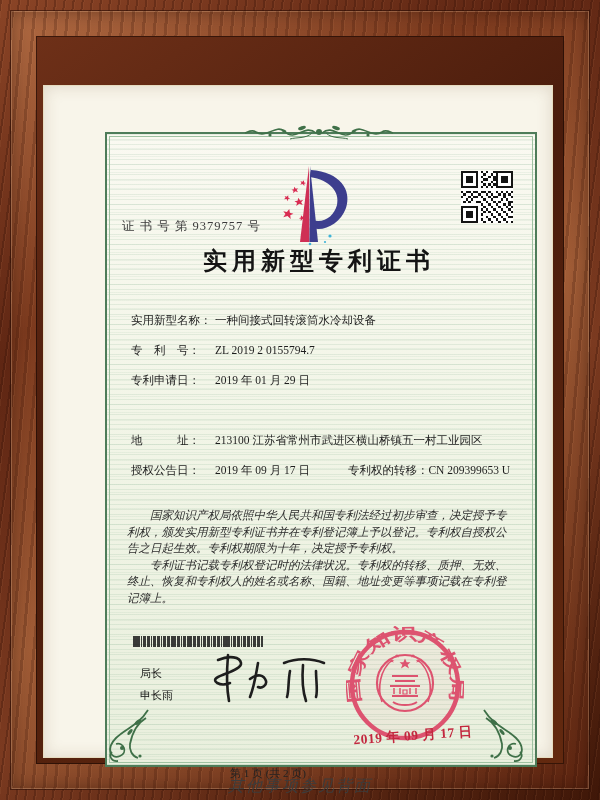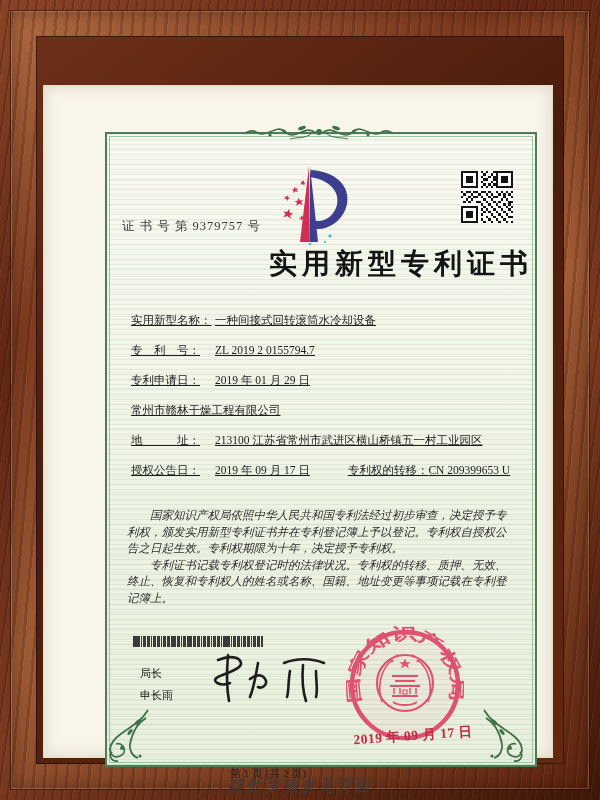--- a/index.html
+++ b/index.html
@@ -32,25 +32,25 @@
       repeating-linear-gradient(0deg,rgba(120,170,135,.10) 0 1px,transparent 1px 8px),
       linear-gradient(180deg,#faf9f1 0%,#f2f5e7 45%,#e9efdd 100%);}
   .cert-border::after{content:"";position:absolute;inset:2px;border:1px solid #9fc2a2;pointer-events:none;}
 
   .orn{position:absolute;pointer-events:none;}
   .orn.flip{transform:scaleX(-1);}
 
   
   .abs{position:absolute;}
   .cert-no{left:78px;top:132px;font-size:12.5px;color:#3a3a3a;letter-spacing:1px;}
-  .title{left:61px;top:159px;width:428px;text-align:right;
-         font-size:28px;font-weight:700;color:#141414;letter-spacing:5px;}
+  .title{left:61px;top:159px;width:428px;text-align:center;
+         font-size:24px;font-weight:700;color:#141414;letter-spacing:5px;}
 
   .fields{left:87px;top:219px;width:378px;font-size:11.5px;color:#1d1d1d;}
-  .frow{display:flex;align-items:center;height:30px;line-height:30px;white-space:nowrap;text-decoration:underline;}
+  .frow{display:flex;align-items:center;height:30px;line-height:30px;white-space:nowrap;}
   .lbl{display:inline-block;min-width:84px;}
   .grp2{margin-left:38px;}
 
   .bodytext{left:83px;top:421px;width:386px;font-size:11.5px;line-height:16.5px;
             color:#2e2e2e;font-style:italic;}
   .bodytext p{margin:0;text-indent:2em;}
 
   .barcode{left:89px;top:550px;width:130px;height:11px;
     background-image:
       repeating-linear-gradient(90deg,#1c1c1c 0 1px,transparent 1px 2px),
@@ -180,21 +180,20 @@
       </div>
       <div class="frow">
         <span class="lbl">专　利　号：</span>
         <span>ZL 2019 2 0155794.7</span>
       </div>
       <div class="frow">
         <span class="lbl">专利申请日：</span>
         <span>2019 年 01 月 29 日</span>
       </div>
       <div class="frow">
-        <span>常州市赣林干燥工程有限公司</span>
       </div>
       <div class="frow">
         <span class="lbl">地　　　址：</span>
         <span>213100 江苏省常州市武进区横山桥镇五一村工业园区</span>
       </div>
       <div class="frow">
         <span class="lbl">授权公告日：</span>
         <span>2019 年 09 月 17 日</span>
         <span class="grp2">专利权的转移：</span>
         <span>CN 209399653 U</span>

